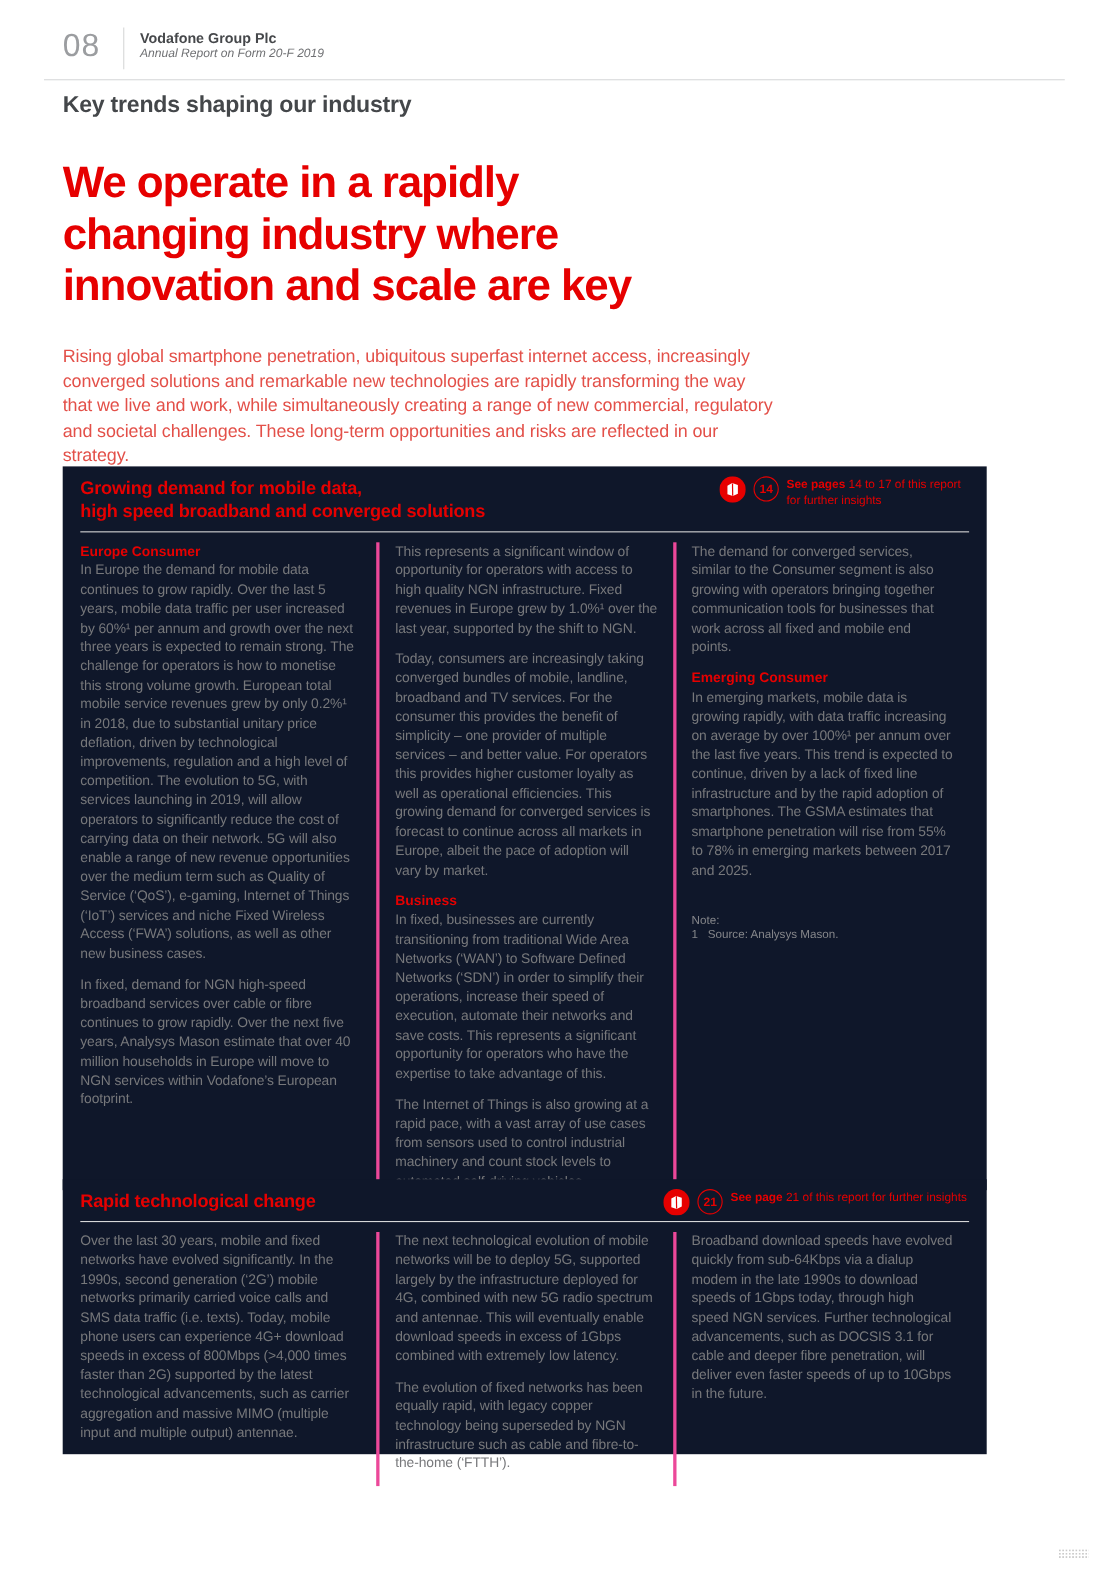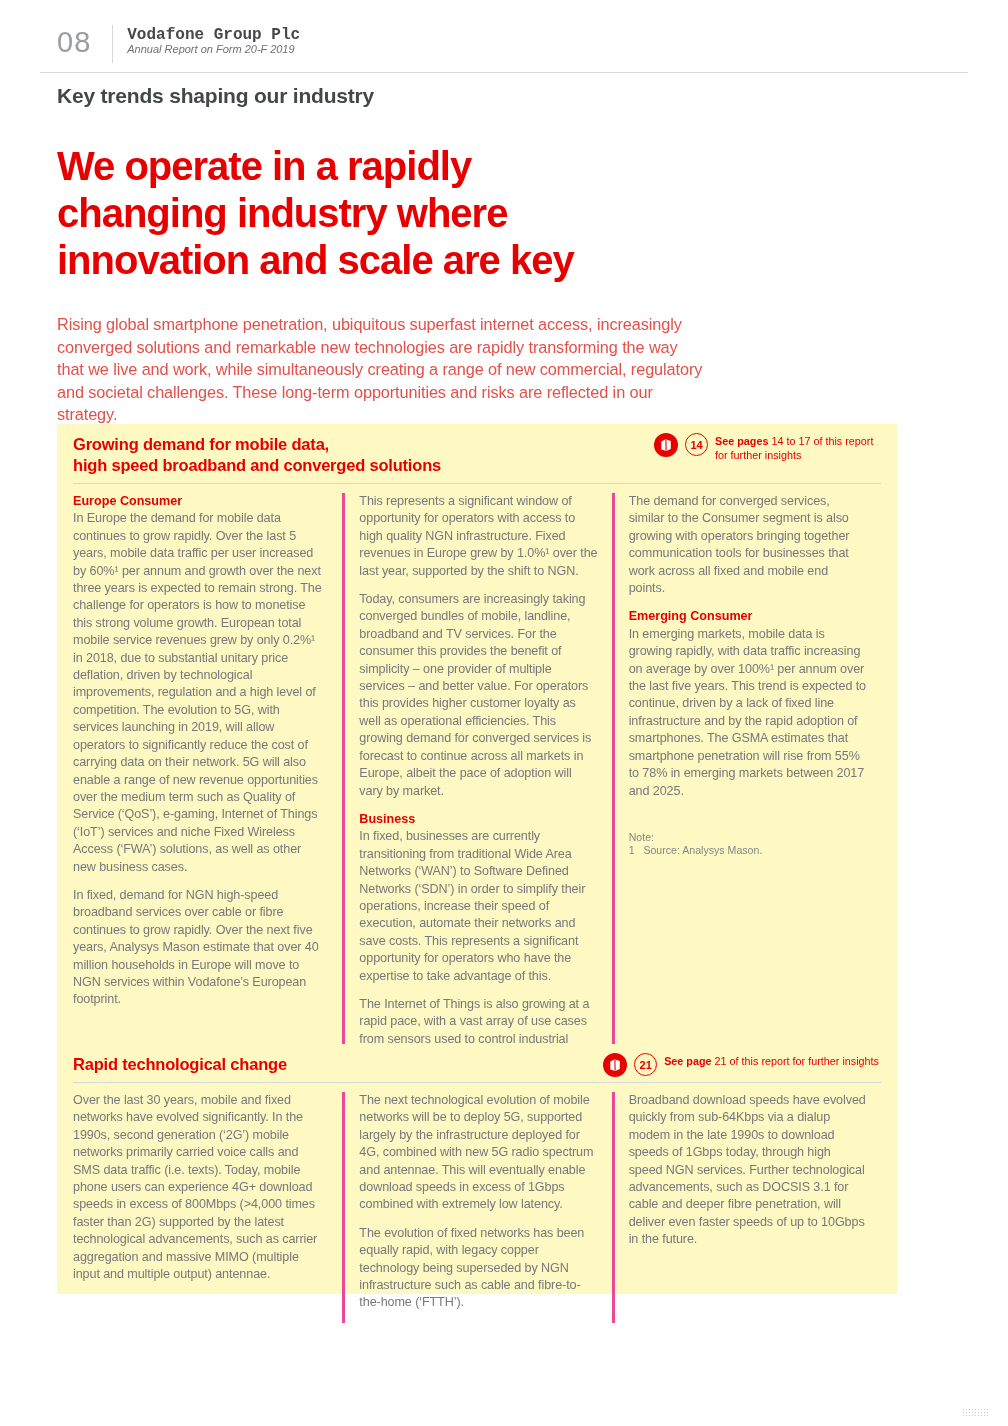--- a/index.html
+++ b/index.html
@@ -9,34 +9,34 @@
     width:1008px; height:1426px;
     font-family:"Liberation Sans", sans-serif;
     overflow:hidden;
   }
 
   
   .hdr { position:absolute; top:25px; left:57px; display:flex; align-items:flex-start; }
   .page-num { font-size:29px; line-height:34px; color:#9b9da0; letter-spacing:1px; }
   .hdr-div { width:1px; height:38px; background:#d6d7d8; margin:0 14px 0 21px; }
   .hdr-meta { padding-top:3px; }
-  .hdr-org { font-size:16px; font-weight:bold; color:#46484b; line-height:14px;font-family:Liberation Mono, monospace; }
+  .hdr-org { font-size:13px; font-weight:bold; color:#46484b; line-height:14px; }
   .hdr-report { font-size:11px; color:#6f7073; line-height:14px;font-style:italic; }
   .hdr-rule { position:absolute; top:72px; left:40px; width:928px; height:1px; background:#d8d9da; }
 
   .section-title { position:absolute; top:84px; left:57px; font-size:21px; font-weight:bold; color:#44474a; letter-spacing:-0.2px; }
 
   .headline { position:absolute; top:143px; left:57px; font-size:40px; line-height:47px; font-weight:bold; color:#e60000; letter-spacing:-1px; }
 
   .intro { position:absolute; top:313px; left:57px; width:648px; font-size:16.3px; line-height:22.5px; color:#e35049; letter-spacing:-0.1px; }
 
   
-  .gbox { position:absolute; left:57px; width:840px; background:#fef9c3; padding:0 16px; }
+  .gbox { position:absolute; left:57px; width:840px; background:#0f172a; padding:0 16px; }
   .box1 { top:424px; height:658px; }
-  .box2 { top:1044px; height:250px; }
+  .box2 { top:1072px; height:250px; }
 
   .box-head { position:relative; padding:10px 0 7px; }
   .box-title { font-size:16.5px; line-height:21px; font-weight:bold; color:#e60000; letter-spacing:-0.2px; }
   .head-rule { height:1px; background:#d6d7d8; }
 
   .ref { position:absolute; top:9px; right:2px; display:flex; align-items:flex-start; gap:7px; }
   .ref-icon svg { display:block; }
   .ref-badge {
     width:23px; height:23px; border:1.5px solid #e60000; border-radius:50%;
     color:#e60000; font-size:11px; font-weight:bold;

